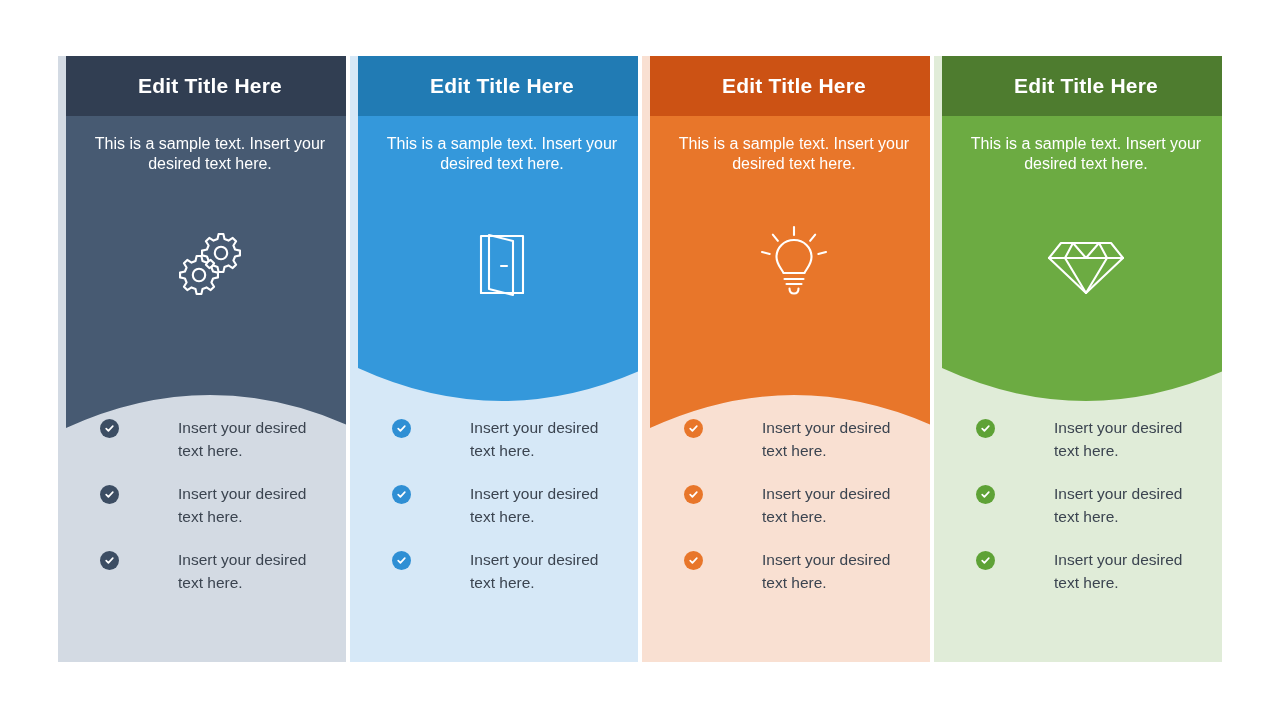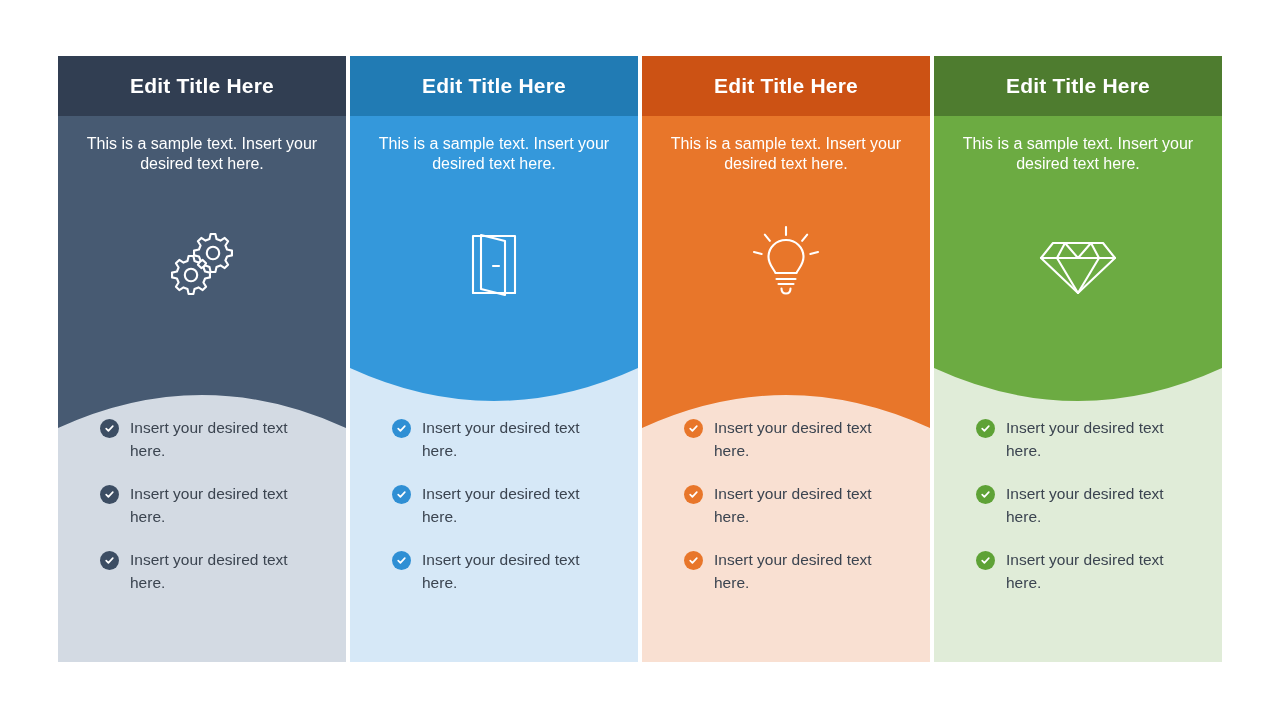--- a/index.html
+++ b/index.html
@@ -17,21 +17,21 @@
   .card.c0{left:58px;}
   .card.c1{left:350px;}
   .card.c2{left:642px;}
   .card.c3{left:934px;}
 
   
   .tint{position:absolute;left:0;top:0;width:100%;height:100%;}
 
   
   .topblock{
-    position:absolute;left:0;top:0;width:100%;height:372px;text-decoration:underline;
+    position:absolute;left:8px;top:0;width:100%;height:372px;text-decoration:underline;
   }
   .topblock.down{ 
     -webkit-clip-path:path("M0,0 L288,0 L288,312 Q144,378 0,312 Z");
     clip-path:path("M0,0 L288,0 L288,312 Q144,378 0,312 Z");
   }
   .topblock.up{ 
     -webkit-clip-path:path("M0,0 L288,0 L288,372 Q144,306 0,372 Z");
     clip-path:path("M0,0 L288,0 L288,372 Q144,306 0,372 Z");
   }
 
@@ -56,21 +56,21 @@
     height:84px;
   }
   .iconwrap svg{display:block;}
 
   
   .bullets{
     position:absolute;left:0;top:360px;width:100%;
     padding:0 30px 0 42px;box-sizing:border-box;
   }
   .bullet{
-    display:flex;align-items:flex-start;margin-bottom:20px;
+    display:flex;align-items:flex-start;margin-bottom:20px;gap:48px;
   }
   .bullet:last-child{margin-bottom:0;}
   .bullet .dot{
     flex:0 0 auto;width:19px;height:19px;border-radius:50%;
     margin-right:11px;margin-top:3px;
     display:flex;align-items:center;justify-content:center;
   }
   .bullet .dot svg{display:block;}
   .bullet .btext{
     font-size:15.5px;line-height:23px;color:#3b4450;

